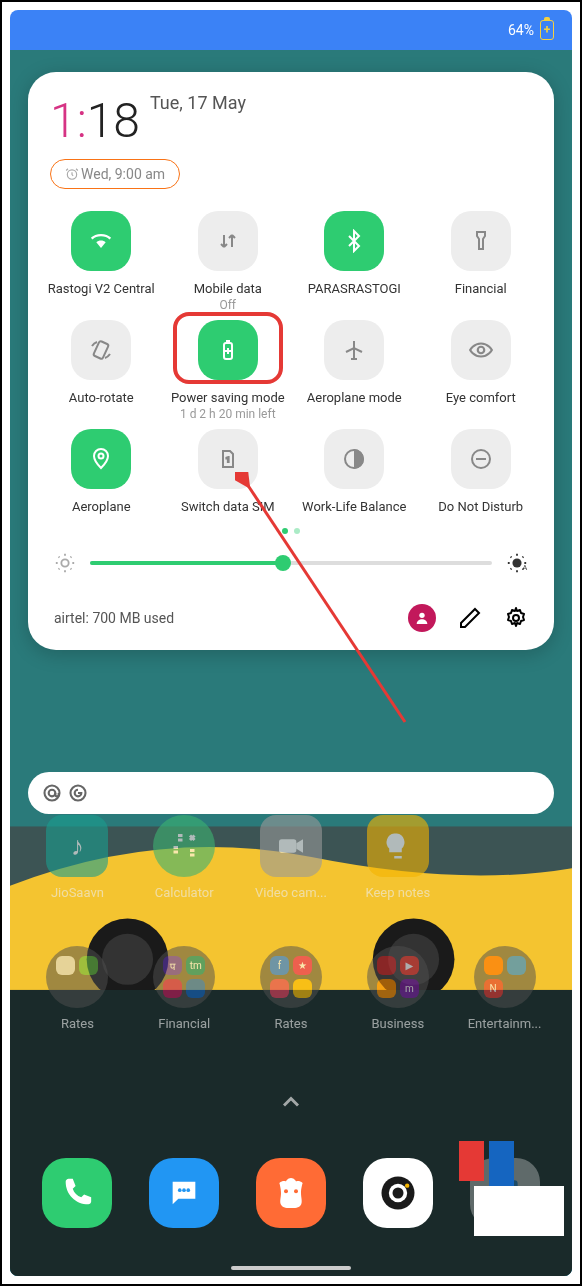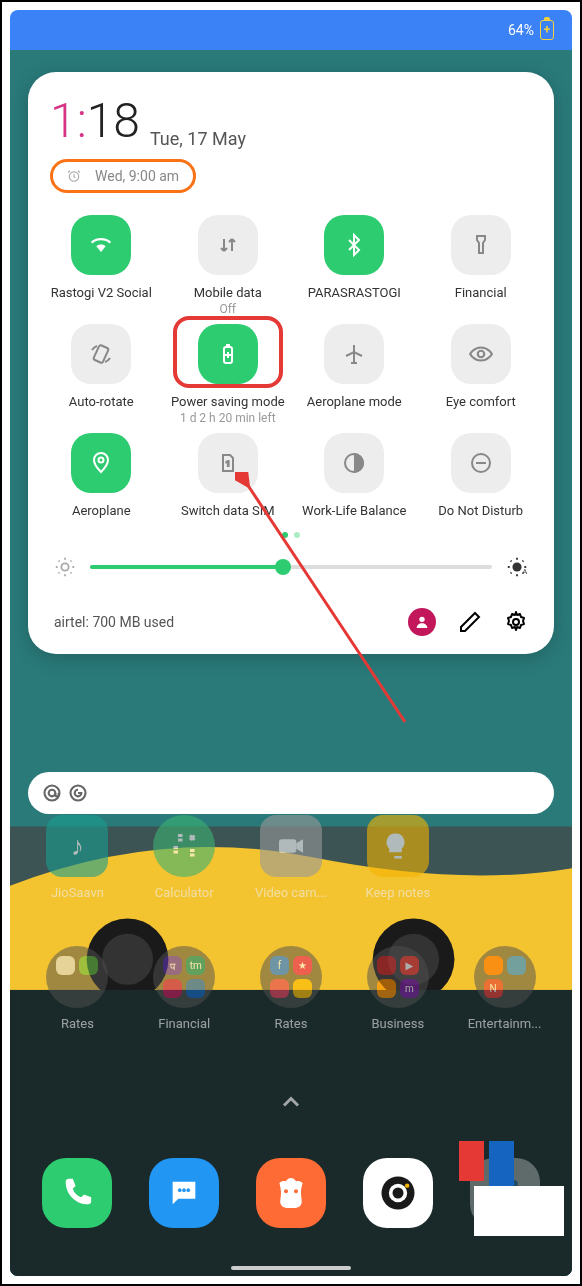--- a/index.html
+++ b/index.html
@@ -72,39 +72,39 @@
   top: 62px;
   left: 18px;
   right: 18px;
   background: #fff;
   border-radius: 28px;
   padding: 20px 14px 18px;
   box-shadow: 0 4px 20px rgba(0,0,0,0.2);
 }
 .time-row {
   display: flex;
-  align-items: flex-end;
+  align-items: flex-start;
   gap: 10px;
   padding-left: 8px;
 }
 .time {
   font-size: 48px;
   font-weight: 300;
   color: #222;
 }
 .time .accent { color: #d63384; font-weight: 300; }
 .date {
   font-size: 18px;
   color: #555;
 }
 .alarm-chip {
   display: inline-flex;
   align-items: center;
-  gap: 14px;
-  border: 3px solid #f97316;
+  gap: 2px;
+  border: 1px solid #f97316;
   border-radius: 20px;
   padding: 6px 14px;
   font-size: 14px;
   color: #888;
   margin-left: 8px;
   margin-top: 10px;
 }
 .qs-grid {
   display: grid;
   grid-template-columns: repeat(4, 1fr);
@@ -370,21 +370,21 @@
 
     <div class="qs-grid">
 
       <div class="qs-tile">
         <div class="qs-icon active">
           <svg width="28" height="28" viewBox="0 0 24 24" fill="#fff">
               <path d="M12 18l-4-5c2-2 6-2 8 0l-4 5z"></path>
               <path d="M4 10c4-4 12-4 16 0" stroke="#fff" stroke-width="2" fill="none"></path>
             </svg>
         </div>
-        <div class="qs-label">Rastogi V2 Social</div>
+        <div class="qs-label">Rastogi V2 Central</div>
       </div>
       <div class="qs-tile">
         <div class="qs-icon inactive">
           <svg width="24" height="24" viewBox="0 0 24 24" fill="none" stroke="#888" stroke-width="2">
               <path d="M8 6v12M8 18l-3-3M8 18l3-3M16 18V6M16 6l-3 3M16 6l3 3"></path>
             </svg>
         </div>
         <div class="qs-label">Mobile data</div>
         <div class="qs-sublabel">Off</div>
       </div>

